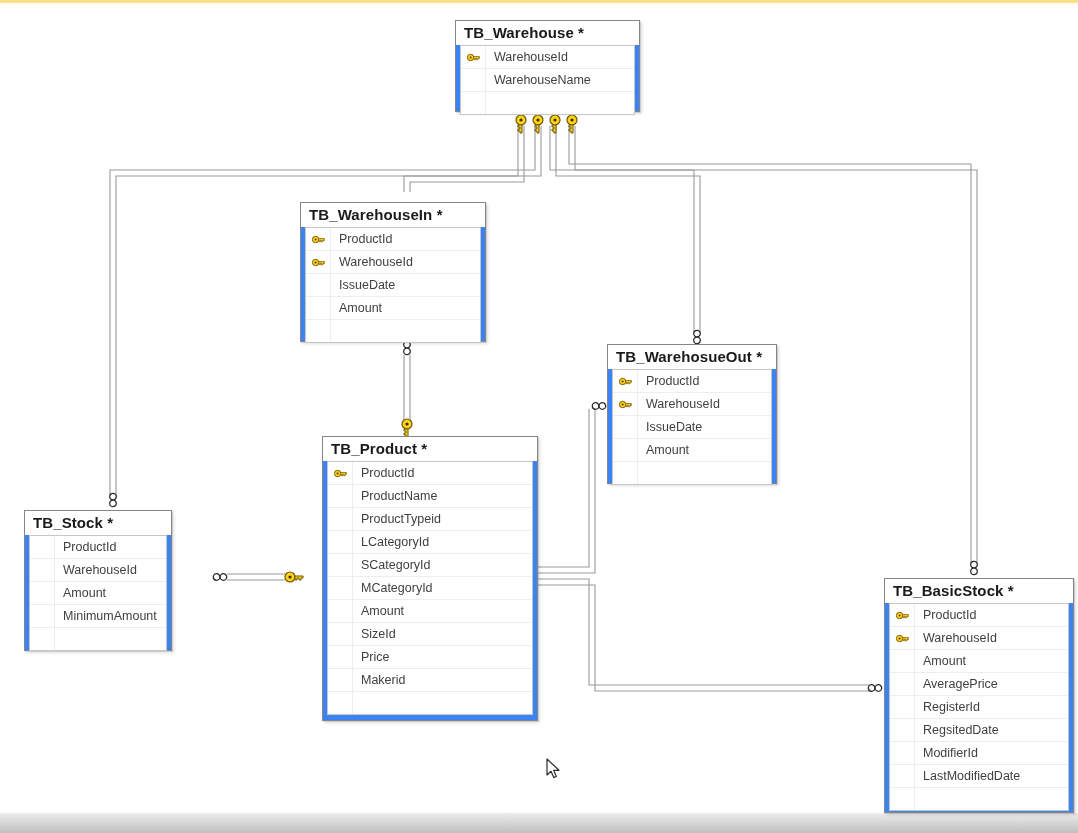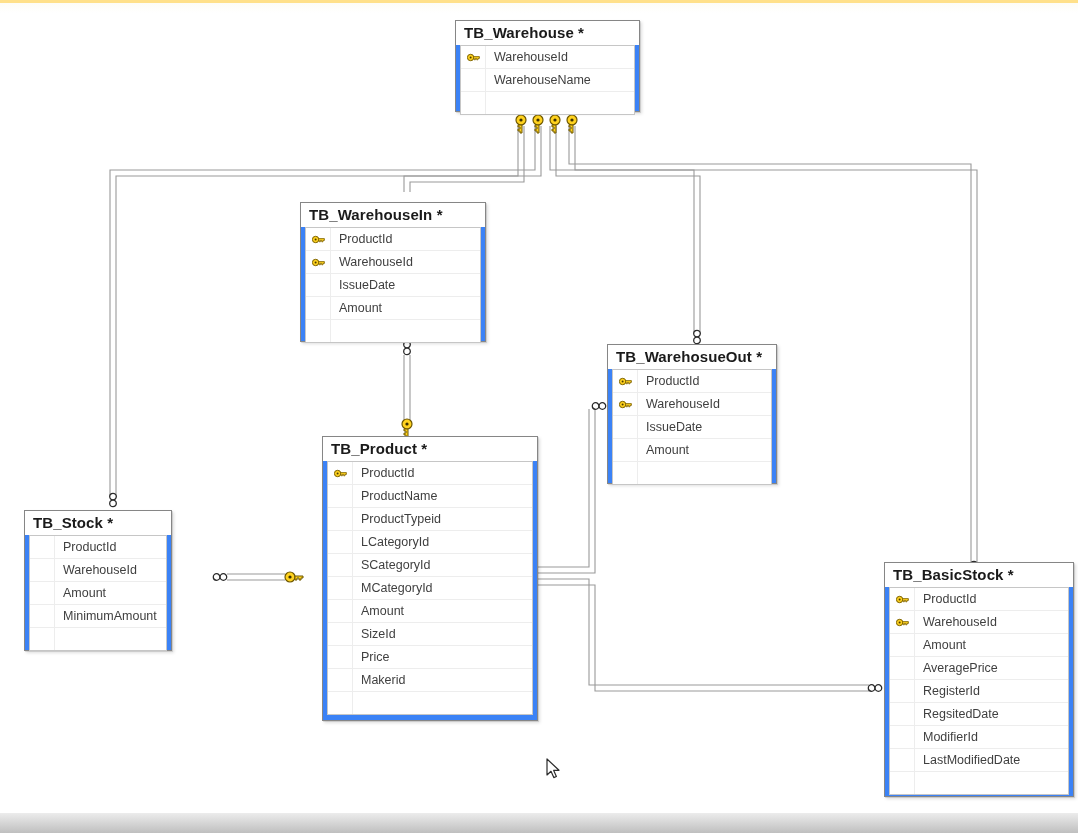--- a/index.html
+++ b/index.html
@@ -336,21 +336,21 @@
           <div class="row">
             <div class="keycell"></div>
             <div class="colname">MinimumAmount</div>
           </div>
           <div class="row filler">
             <div class="keycell"></div>
             <div class="colname"></div>
           </div>
         </div>
       </div>
-      <div class="tbl" style="left: 884px; top: 562px; width: 190px; height: 235px;">
+      <div class="tbl" style="left: 884px; top: 578px; width: 190px; height: 235px;">
         <div class="title">TB_BasicStock *</div>
         <div class="grid">
           <div class="row">
             <div class="keycell">
               <svg class="keyglyph" viewBox="0 0 13 11" xmlns="http://www.w3.org/2000/svg">
                 <circle cx="3.6" cy="5.5" r="3.2" fill="#ffd21e" stroke="#7a6000" stroke-width="1"></circle>
                 <circle cx="3.6" cy="5.5" r="1" fill="#4a3a00"></circle>
                 <path d="M6.6 4.6 L12.4 4.6 L12.4 6.4 L11 6.4 L11 7.8 L9.7 7.8 L9.7 6.4 L8.4 6.4 L8.4 7.8 L7.2 7.8 L7.2 6.4 L6.6 6.4 Z" fill="#ffd21e" stroke="#7a6000" stroke-width=".8" stroke-linejoin="round"></path>
               </svg>
             </div>

